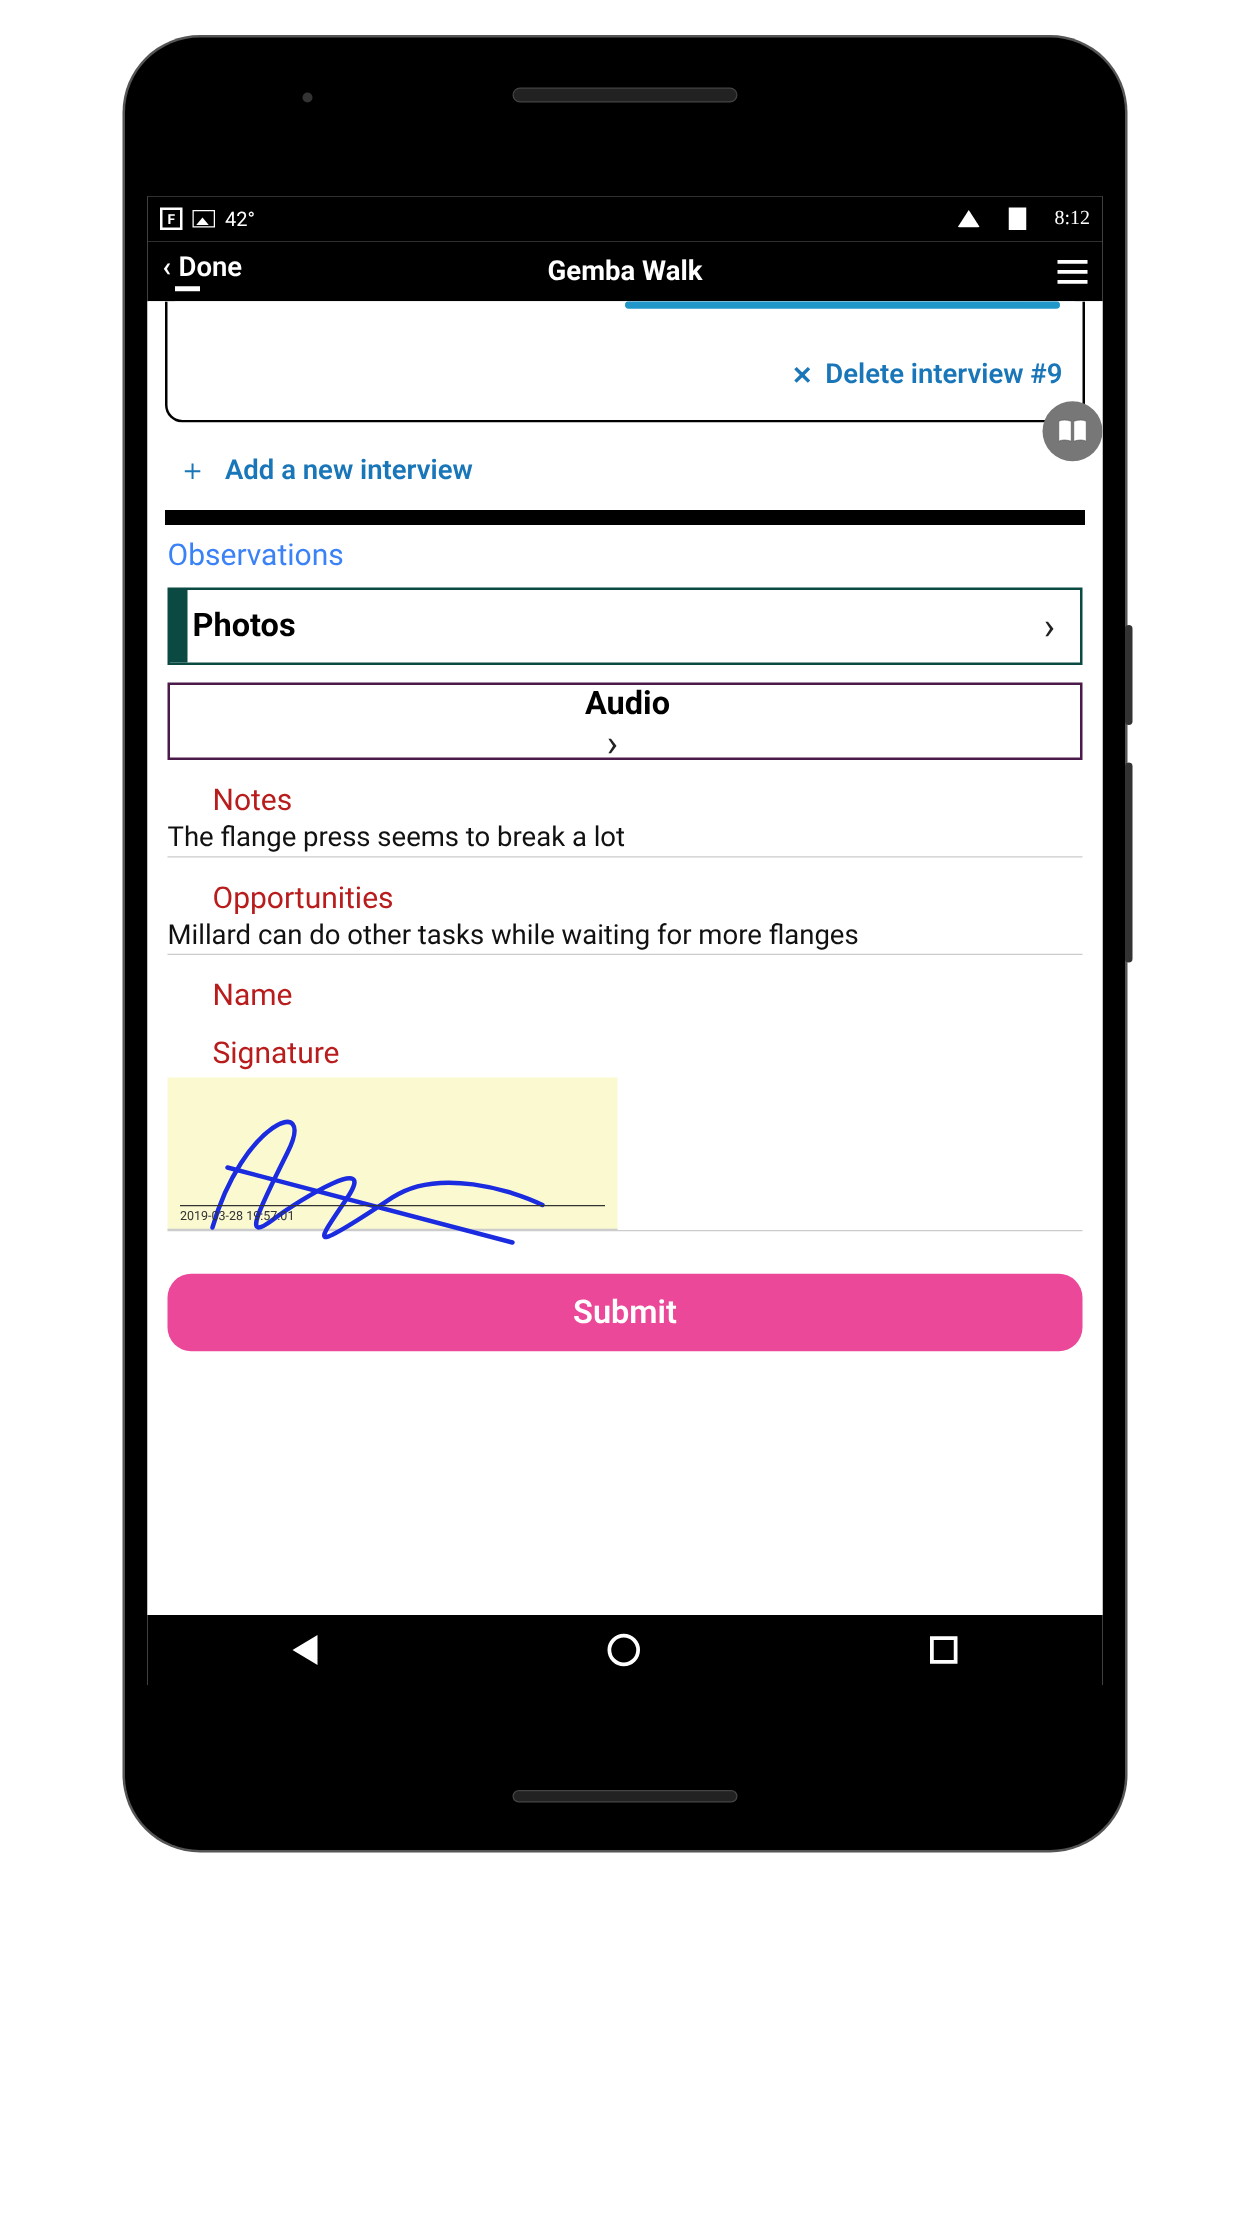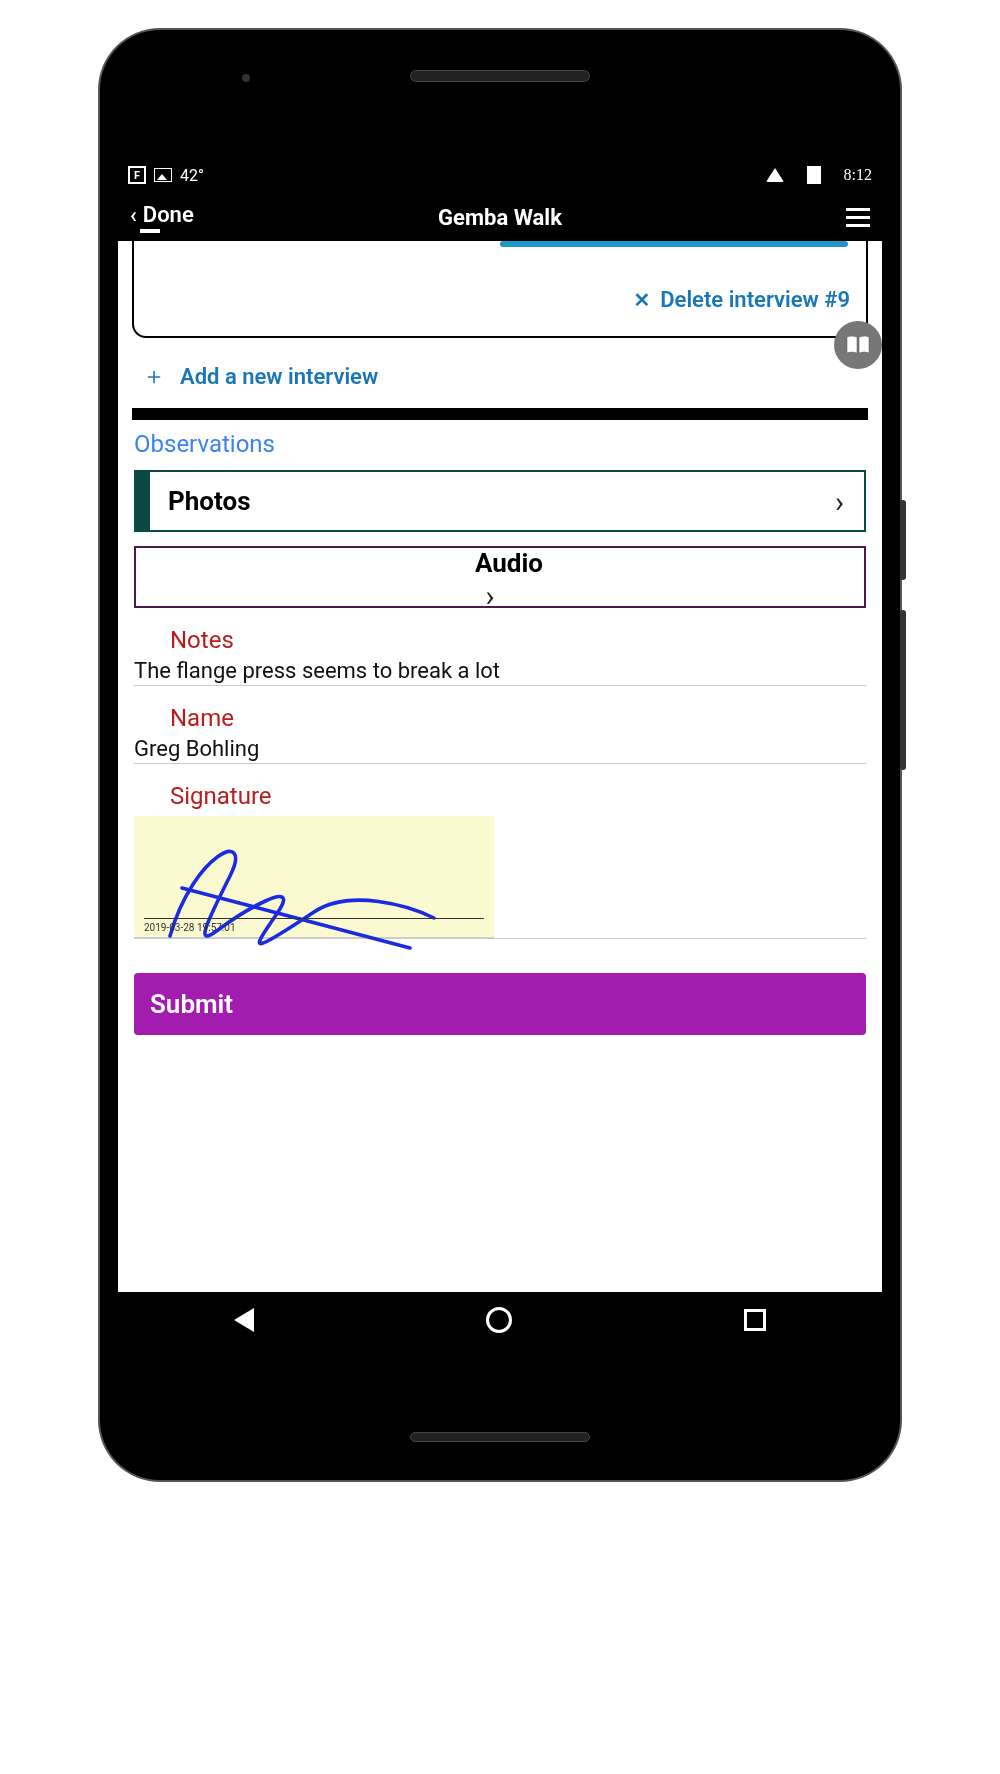--- a/index.html
+++ b/index.html
@@ -177,21 +177,21 @@
     display: flex;
     align-items: center;
     height: 62px;
     cursor: pointer;
   }
   .collapse-row.photos { border-color: #0b4a43; }
   .collapse-row.audio  { border-color: #4a1a4a; flex-direction: column; }
   .stripe { width: 14px; height: 100%; }
   .photos .stripe { background: #0b4a43; }
   .audio .stripe  { background: #4a1a4a; }
-  .collapse-label { flex: 1; font-size: 26px; font-weight: 700; padding-left: 18px; }
+  .collapse-label { flex: 1; font-size: 26px; font-weight: 700; padding-left: 4px; }
   .chev { font-size: 30px; padding-right: 20px; color: #222; }
   .field { margin: 18px 16px 0 16px; }
   .field-label { color: #b91c1c; font-size: 24px; margin-bottom: 4px; margin-left: 36px; }
   .field-value {
     font-size: 22px; color: #111;
     border-bottom: 1px solid #ccc;
     padding-bottom: 2px;
   }
   .sig-box {
     margin: 6px 16px 0 16px;
@@ -208,27 +208,27 @@
     height: 1px; background: #333;
   }
   .sig-date {
     position: absolute;
     bottom: 4px; left: 10px;
     font-size: 10px; color: #333;
   }
   .sig-svg { position: absolute; inset: 0; }
   .submit-btn {
     margin: 34px 16px 24px 16px;
-    background: #a21caf;
+    background: #ec4899;
     color: #fff;
     font-size: 26px;
     font-weight: 600;
-    text-align: left;
+    text-align: center;
     padding: 16px;
-    border-radius: 4px;
+    border-radius: 19px;
     cursor: pointer;
   }
   
   .android-nav {
     height: 56px;
     background: #000;
     display: flex;
     align-items: center;
     justify-content: space-around;
   }
@@ -317,25 +317,28 @@
           <div class="stripe"></div>
           <div class="collapse-label">Audio</div>
           <div class="chev">›</div>
         </div>
 
         <div class="field">
           <div class="field-label">Notes</div>
           <div class="field-value">The flange press seems to break a lot</div>
         </div>
 
+        <div class="field">
+          <div class="field-label">Opportunities</div>
+          <div class="field-value">Millard can do other tasks while waiting for more flanges</div>
+        </div>
 
 
         <div class="field">
           <div class="field-label">Name</div>
-          <div class="field-value">Greg Bohling</div>
         </div>
 
         <div class="field" style="margin-bottom:0">
           <div class="field-label">Signature</div>
         </div>
         <div class="sig-box">
           <svg class="sig-svg" viewBox="0 0 300 122">
             <path d="M30 100 C 50 30, 100 10, 80 50 C 60 90, 50 110, 70 95 C 90 80, 140 50, 120 80 C 100 110, 90 120, 150 80 C 180 60, 230 75, 250 85 M 40 60 L 230 110" stroke="#1a2be0" stroke-width="3" fill="none" stroke-linecap="round"></path>
           </svg>
           <div class="sig-line"></div>

